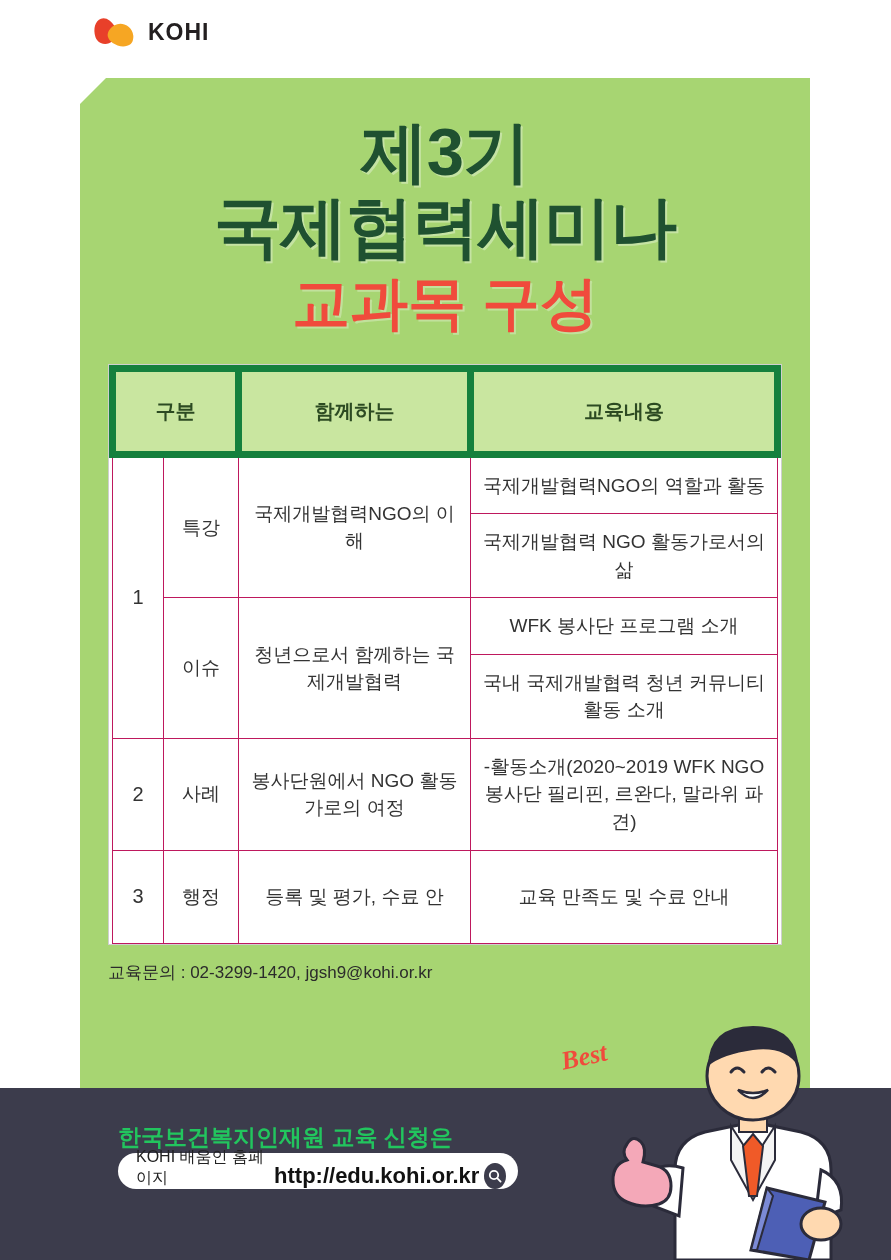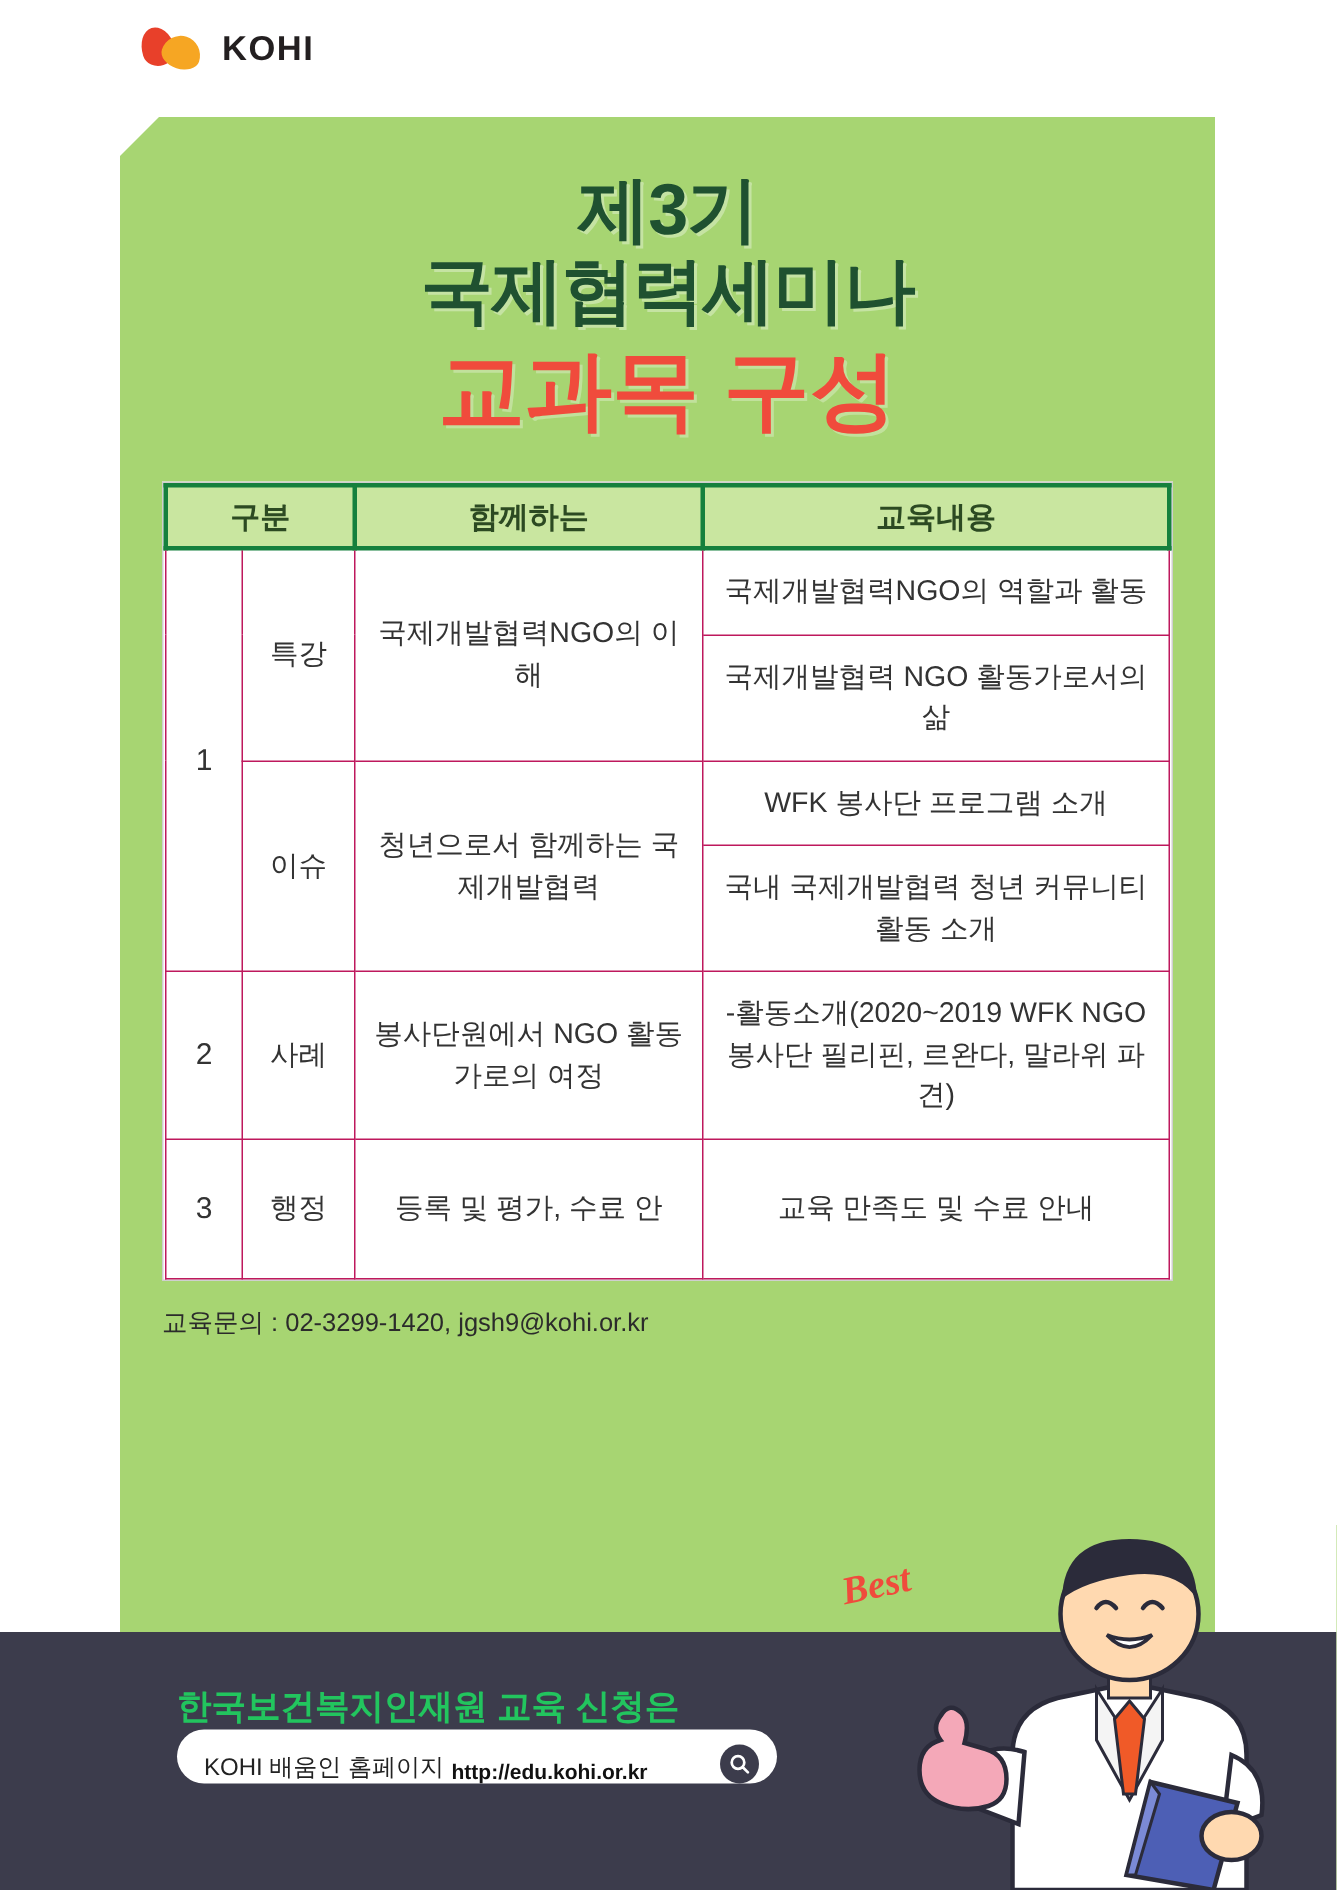--- a/index.html
+++ b/index.html
@@ -106,21 +106,21 @@
     width: 0;
     height: 0;
   }
 
   .title-block {
     text-align: center;
     padding-top: 36px;
     color: #1c4a2c;
   }
   .title-line {
-    font-size: 48px;
+    font-size: 67px;
     font-weight: bold;
     line-height: 1.12;
     letter-spacing: -1px;
     color: #1f5130;
     text-shadow: 2px 2px 0 rgba(255,255,255,0.35);
     text-align: center;
   }
   .title-sub {
     font-size: 58px;
     font-weight: bold;
@@ -140,22 +140,22 @@
     width: 100%;
     border-collapse: collapse;
     font-size: 19px;
     color: #333333;
   }
   table.curriculum th {
     background: #c9e6a0;
     color: #2c4a22;
     font-size: 20px;
     font-weight: bold;
-    padding: 6px 6px;
-    border: 3px solid #15803d;
+    padding: 26px 6px;
+    border: 7px solid #15803d;
     margin-top: 48px;
   }
   table.curriculum td {
     border: 1px solid #be185d;
     text-align: center;
     padding: 14px 8px;
     line-height: 1.45;
     vertical-align: middle;
   }
   td.col-no {
@@ -219,21 +219,21 @@
     padding: 0 12px 0 18px;
     gap: 5px;
     width: 400px;
     box-sizing: border-box;
   }
   .pill-label {
     font-size: 16px;
     color: #222;
   }
   .pill-url {
-    font-size: 14px;
+    font-size: 22px;
     font-weight: bold;
     color: #111;
   }
   .search-circle {
     margin-left: auto;
     width: 26px;
     height: 26px;
     border-radius: 50%;
     background: #3c3c4c;
     display: flex;

